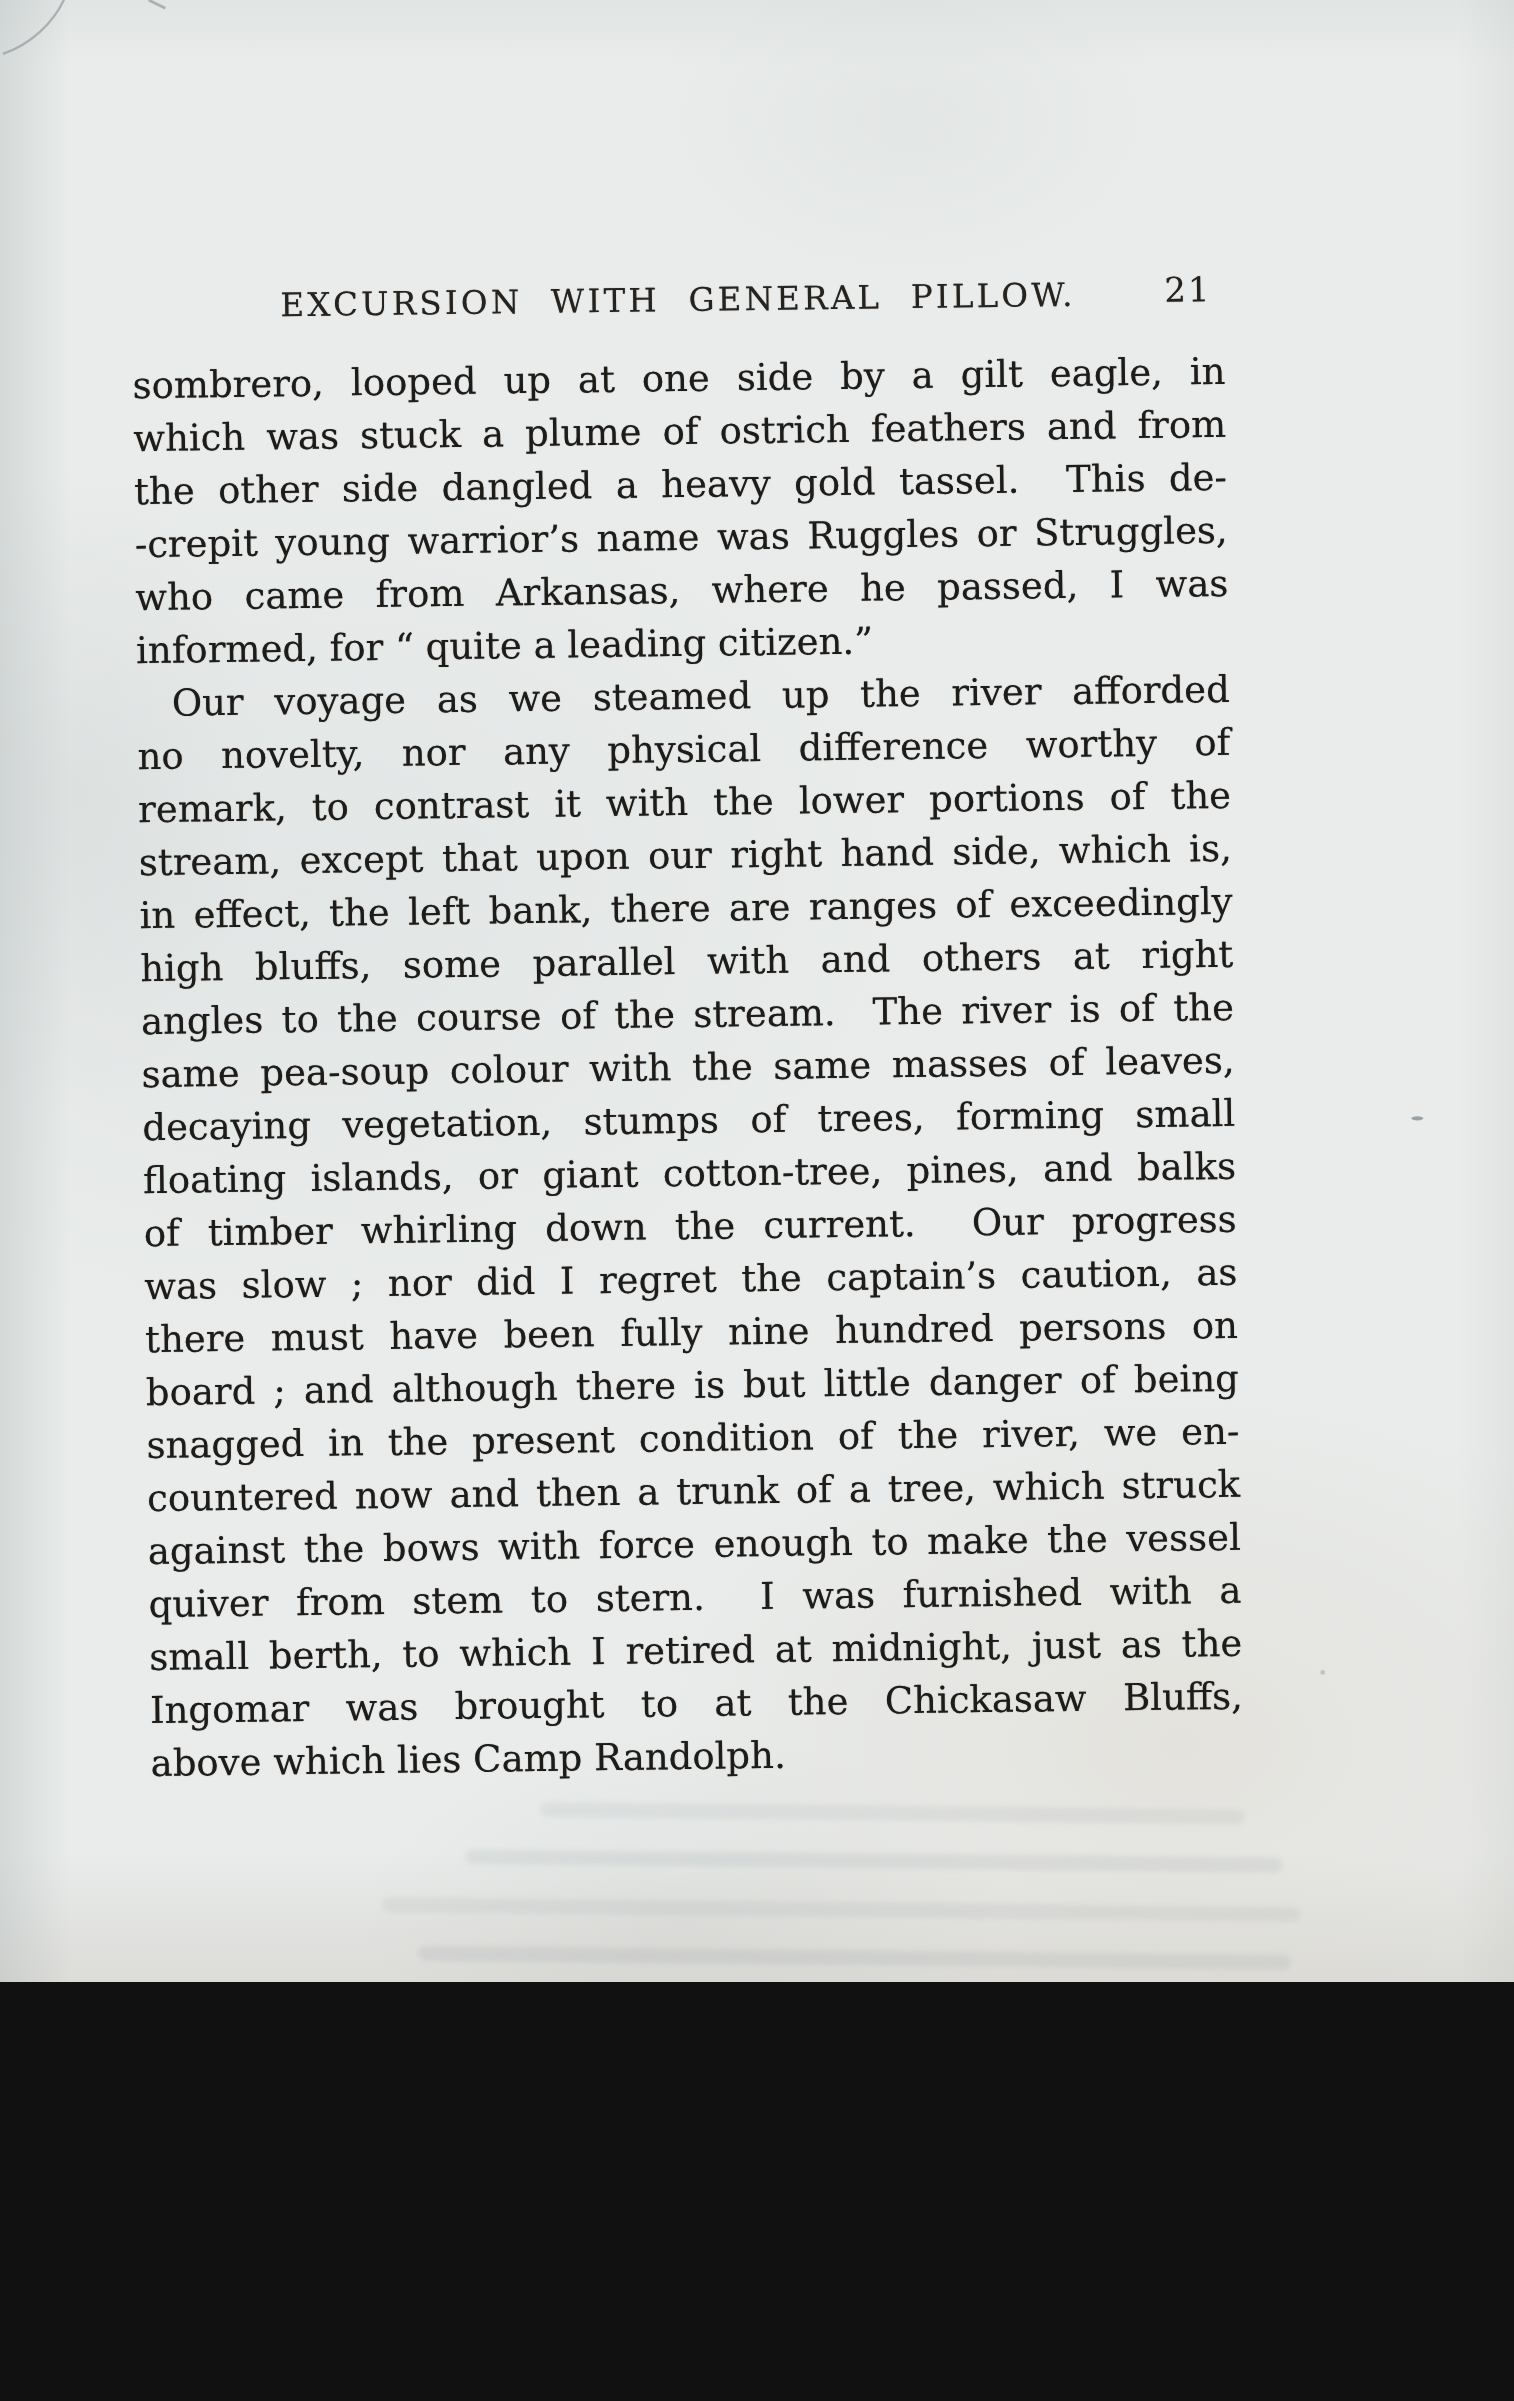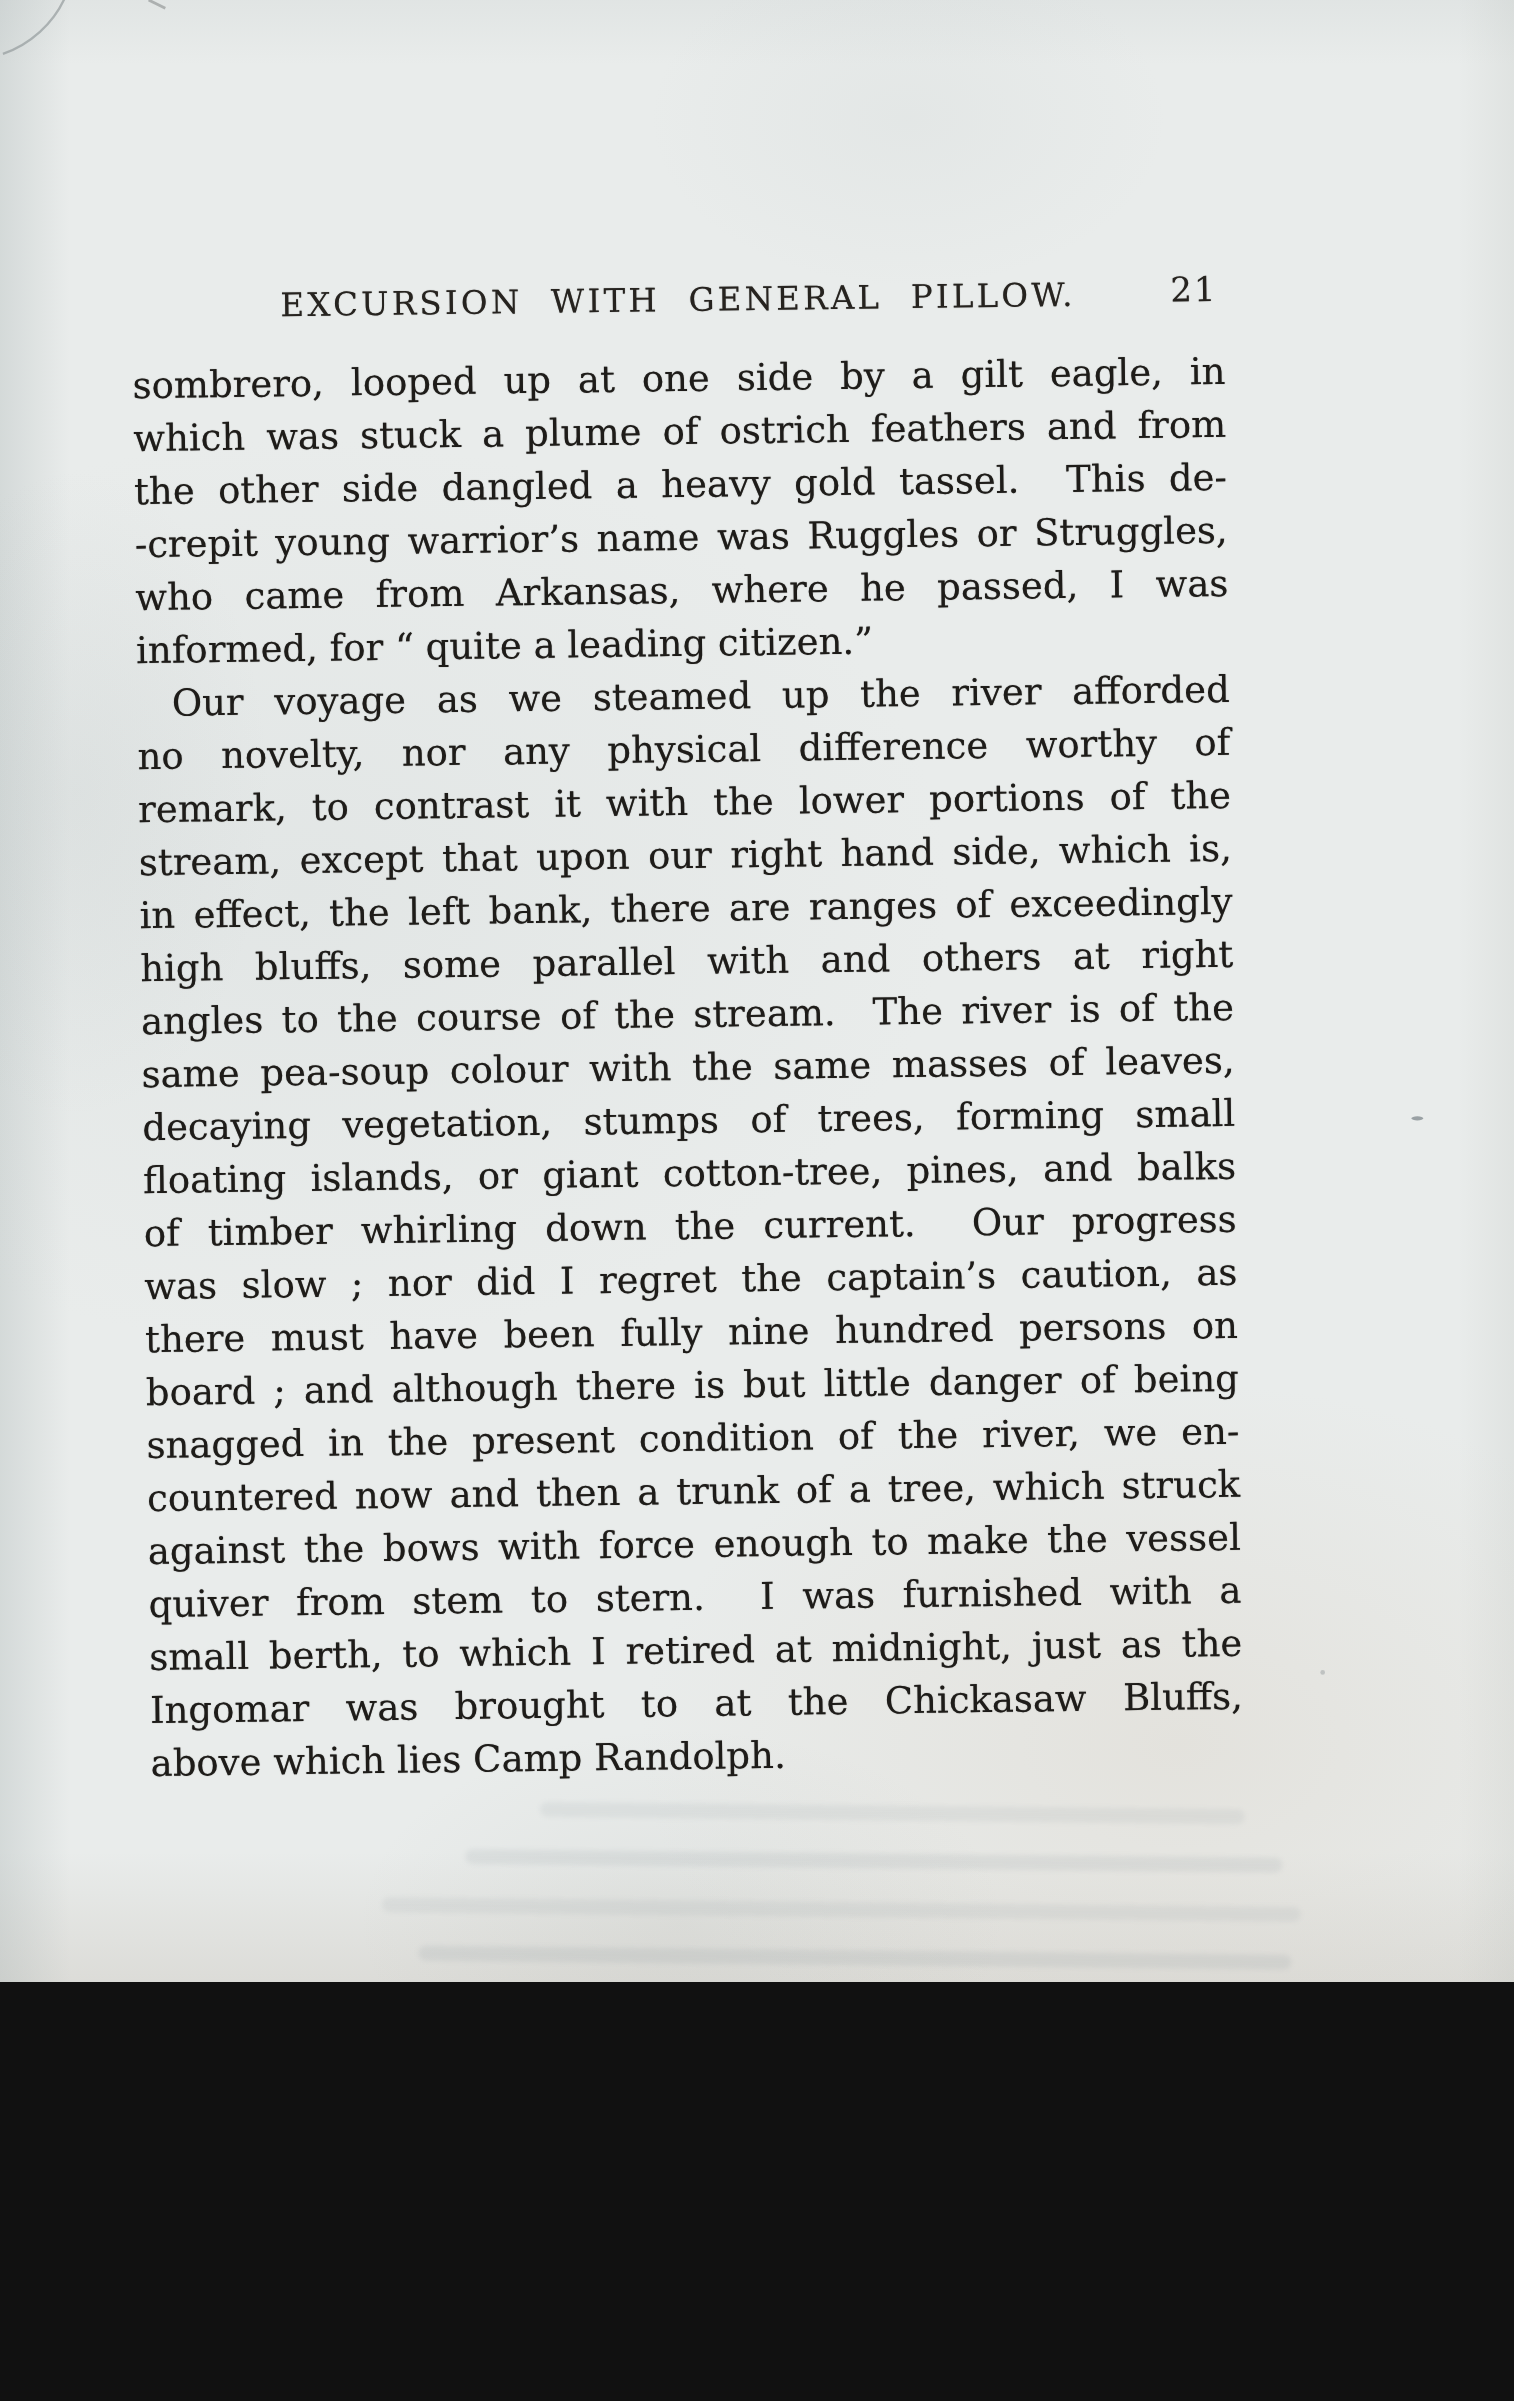--- a/index.html
+++ b/index.html
@@ -43,21 +43,21 @@
   }
   .running-title {
     font-size: 32.5px;
     letter-spacing: 3.2px;
     word-spacing: 15px;
     color: #26231f;
     text-shadow: 0 0 0.9px rgba(30,28,24,0.55);
   }
   .page-number {
     position: absolute;
-    right: 7px;
+    right: 13px;
     top: -3.7px;
     font-size: 34px;
     letter-spacing: 1.9px;
     color: #26231f;
     text-shadow: 0 0 0.9px rgba(30,28,24,0.55);
   }
   #body-text { width: 100%; }
   .line {
     height: 53px;
     line-height: 53px;

